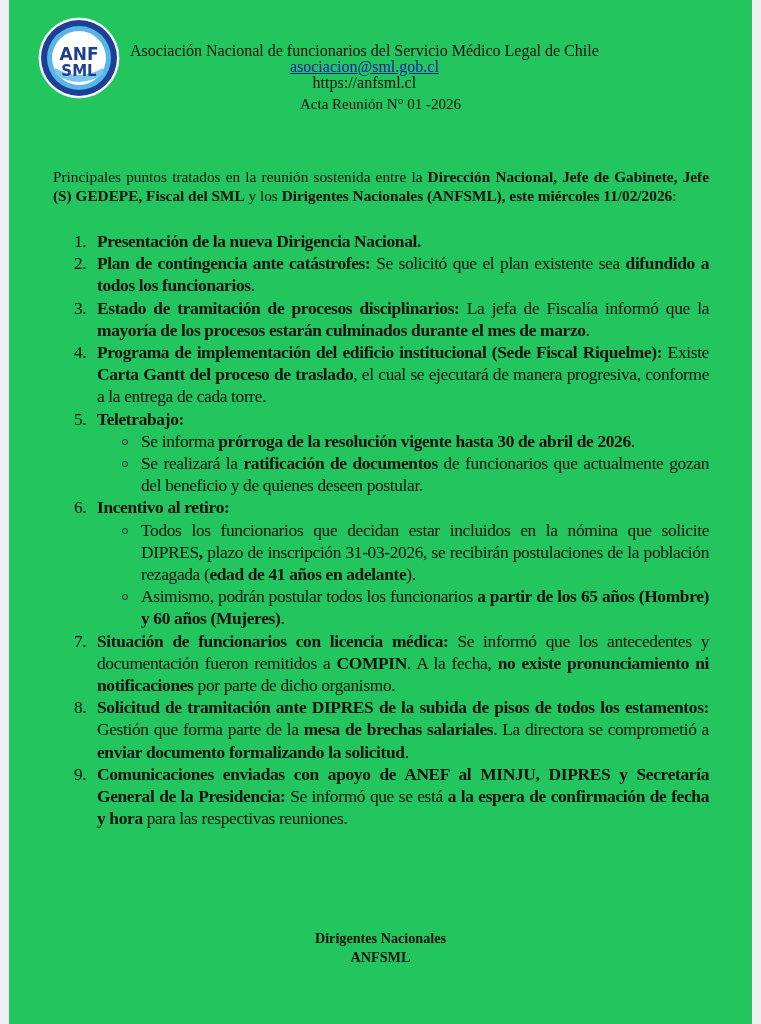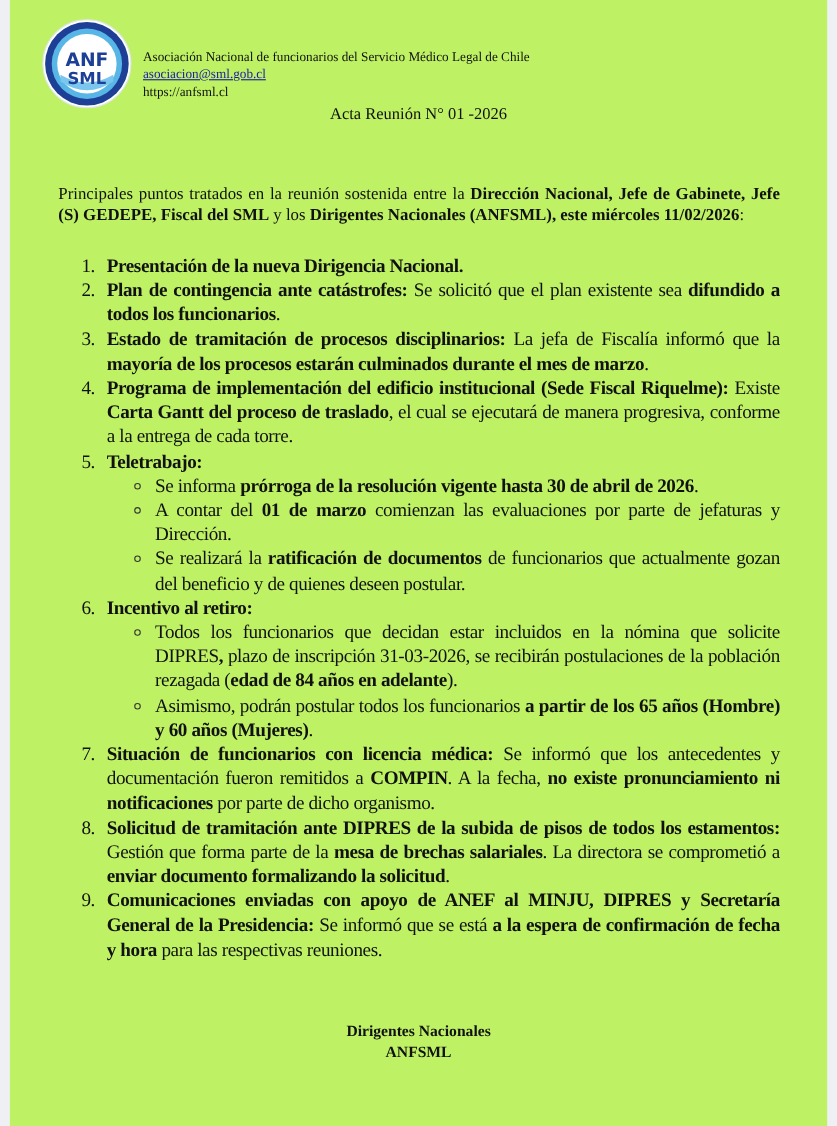--- a/index.html
+++ b/index.html
@@ -4,29 +4,29 @@
 <style>
   html, body { margin: 0; padding: 0; }
   body {
     width: 761px; height: 1024px; overflow: hidden;
     background: #eef0f4;
     font-family: "Liberation Serif", "DejaVu Serif", serif;
     color: #111;
   }
   .page {
     position: absolute; left: 9px; top: 0; width: 743px; height: 1024px;
-    background: #bef264;
+    background: #22c55e;
   }
   .hdr { position: absolute; left: 0; top: 0; width: 743px; height: 100px; }
   .logo {
     position: absolute; left: 28px; top: 16px; width: 84px; height: 84px;
   }
   .hdr-text {
     position: absolute; left: 121px; top: 43px;
-    font-size: 12px; line-height: 16px;
+    font-size: 16px; line-height: 16px; text-align: center;
   }
   .hdr-text a { color: #1a1aa6; text-decoration: underline; }
   .title {
     position: absolute; left: 0; width: 743px; text-align: center;
     font-weight: normal; font-size: 15px;
   }
   .intro {
     position: absolute; left: 44px; top: 167px; width: 656px;
     font-size: 15.3px; line-height: 19px; text-align: justify;
   }
@@ -86,26 +86,25 @@
     </div>
     <div class="item">
       <span class="num">3.</span><b>Estado de tramitación de procesos disciplinarios:</b><span> La jefa de Fiscalía informó que la </span><b>mayoría de los procesos estarán culminados durante el mes de marzo</b><span>.</span>
     </div>
     <div class="item">
       <span class="num">4.</span><b>Programa de implementación del edificio institucional (Sede Fiscal Riquelme):</b><span> Existe </span><b>Carta Gantt del proceso de traslado</b><span>, el cual se ejecutará de manera progresiva, conforme a la entrega de cada torre.</span>
     </div>
     <div class="item">
       <span class="num">5.</span><b>Teletrabajo:</b>
       <div class="sub"><span class="dot"></span><span>Se informa </span><b>prórroga de la resolución vigente hasta 30 de abril de 2026</b><span>.</span></div>
-      <div class="sub"><span class="dot"></span><span>A contar del </span><b>01 de marzo</b><span> comienzan las evaluaciones por parte de jefaturas y Dirección.</span></div>
       <div class="sub"><span class="dot"></span><span>Se realizará la </span><b>ratificación de documentos</b><span> de funcionarios que actualmente gozan del beneficio y de quienes deseen postular.</span></div>
     </div>
     <div class="item">
       <span class="num">6.</span><b>Incentivo al retiro:</b>
-      <div class="sub"><span class="dot"></span><span>Todos los funcionarios que decidan estar incluidos en la nómina que solicite DIPRES</span><b>,</b><span> plazo de inscripción 31-03-2026, se recibirán postulaciones de la población rezagada (</span><b>edad de 84 años en adelante</b><span>).</span></div>
+      <div class="sub"><span class="dot"></span><span>Todos los funcionarios que decidan estar incluidos en la nómina que solicite DIPRES</span><b>,</b><span> plazo de inscripción 31-03-2026, se recibirán postulaciones de la población rezagada (</span><b>edad de 41 años en adelante</b><span>).</span></div>
       <div class="sub"><span class="dot"></span><span>Asimismo, podrán postular todos los funcionarios </span><b>a partir de los 65 años (Hombre) y 60 años (Mujeres)</b><span>.</span></div>
     </div>
     <div class="item">
       <span class="num">7.</span><b>Situación de funcionarios con licencia médica:</b><span> Se informó que los antecedentes y documentación fueron remitidos a </span><b>COMPIN</b><span>. A la fecha, </span><b>no existe pronunciamiento ni notificaciones</b><span> por parte de dicho organismo.</span>
     </div>
     <div class="item">
       <span class="num">8.</span><b>Solicitud de tramitación ante DIPRES de la subida de pisos de todos los estamentos:</b><span> Gestión que forma parte de la </span><b>mesa de brechas salariales</b><span>. La directora se comprometió a </span><b>enviar documento formalizando la solicitud</b><span>.</span>
     </div>
     <div class="item">
       <span class="num">9.</span><b>Comunicaciones enviadas con apoyo de ANEF al MINJU, DIPRES y Secretaría General de la Presidencia:</b><span> Se informó que se está </span><b>a la espera de confirmación de fecha y hora</b><span> para las respectivas reuniones.</span>

